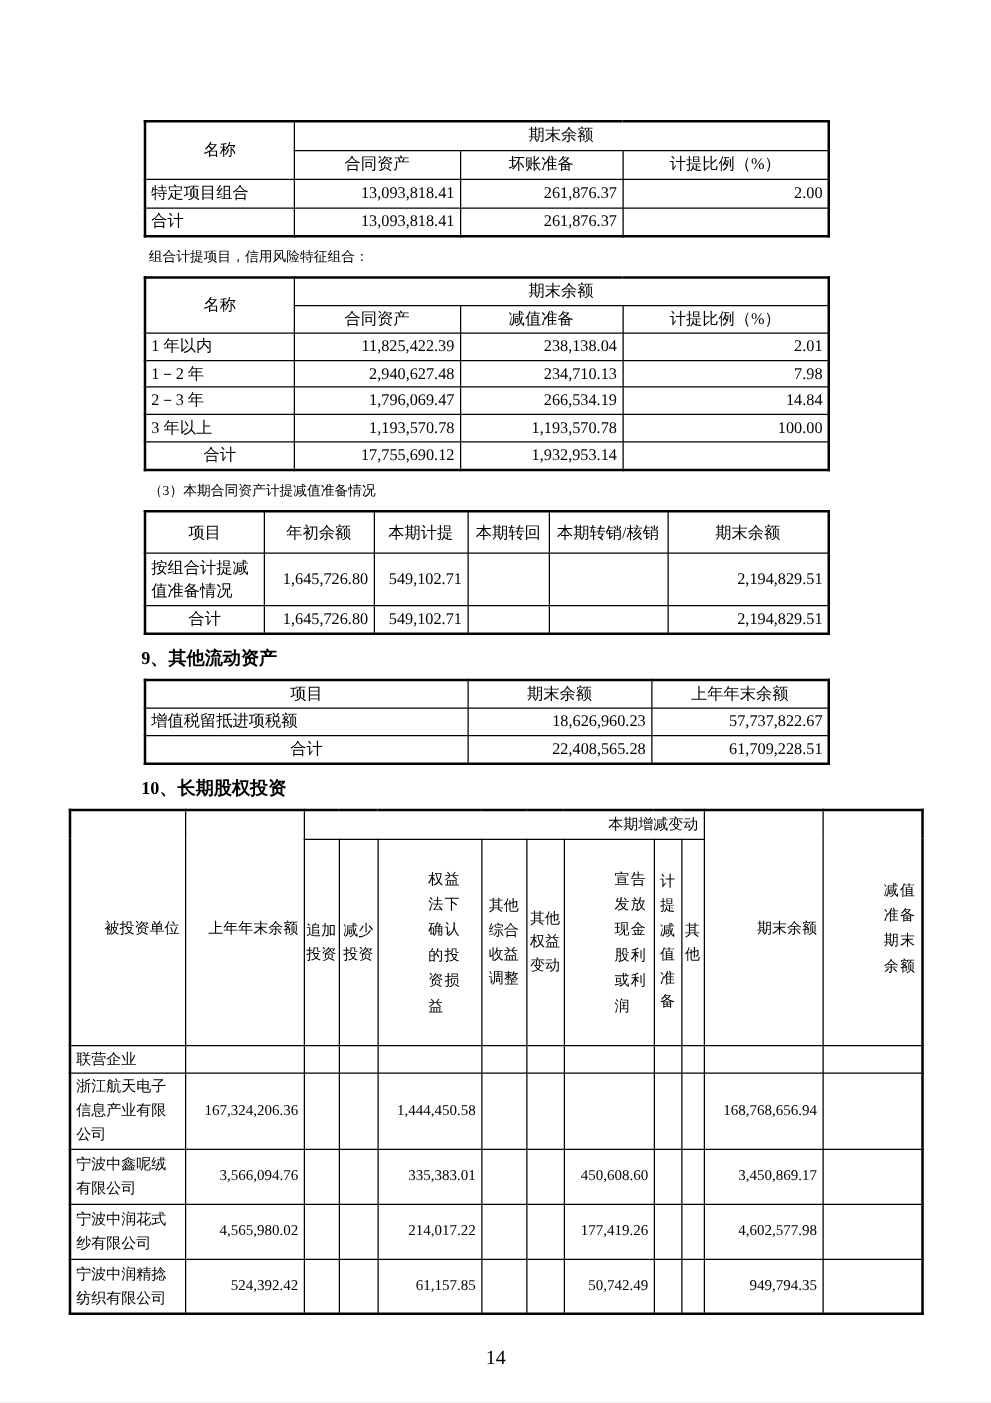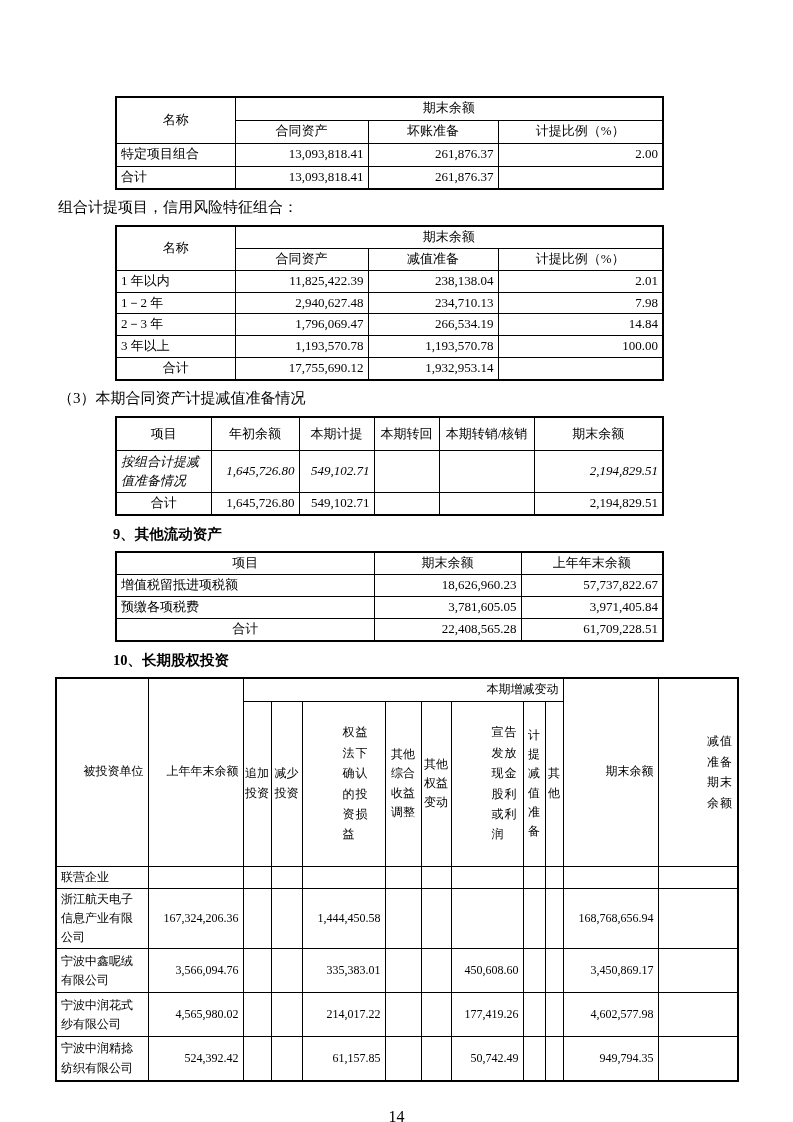--- a/index.html
+++ b/index.html
@@ -24,29 +24,29 @@
     padding:1px 4px;
     font-weight:normal;
     overflow:hidden;
     line-height:1.45;
   }
   .small{margin-left:115px;width:547px;font-size:13px;}
   .t1 th{font-weight:bold;}
   .t1 tr{height:23px;}
   .t2 tr{height:19px;}
   .t3 tr.hdr{height:34px;}
-  .t3 tr.r0{height:42px;font-style:italic;}
+  .t3 tr.r0{height:42px;}
   .t3 tr.r1{height:21px;}
   .t9 tr{height:18px;}
   .ctr{text-align:center;}
   .lbl{text-align:left;margin-left:42px;}
   .num{text-align:right;}
   p.note{
-    font-size:15px;
-    margin:8px 0 8px 58px;
+    font-size:11px;
+    margin:8px 0 8px 119px;
   }
   h3.sec{
     font-size:14.5px;
     font-weight:bold;
     margin:9px 0 7px 113px;
   }
   .t10{
     margin-left:55px;
     width:682px;
     font-size:12px;
@@ -216,25 +216,20 @@
     <tbody>
         <tr>
       <th class="ctr">项目</th>
       <th class="ctr">期末余额</th>
       <th class="ctr">上年年末余额</th>
     </tr>
     <tr>
       <td class="lbl">增值税留抵进项税额</td>
       <td class="num">18,626,960.23</td>
       <td class="num">57,737,822.67</td>
-    </tr>
-    <tr>
-      <td class="lbl">预缴各项税费</td>
-      <td class="num">3,781,605.05</td>
-      <td class="num">3,971,405.84</td>
     </tr>
     <tr>
       <td class="ctr">合计</td>
       <td class="num">22,408,565.28</td>
       <td class="num">61,709,228.51</td>
     </tr>
   </tbody>
     </table>
 
   <h3 class="sec">10、长期股权投资</h3>

